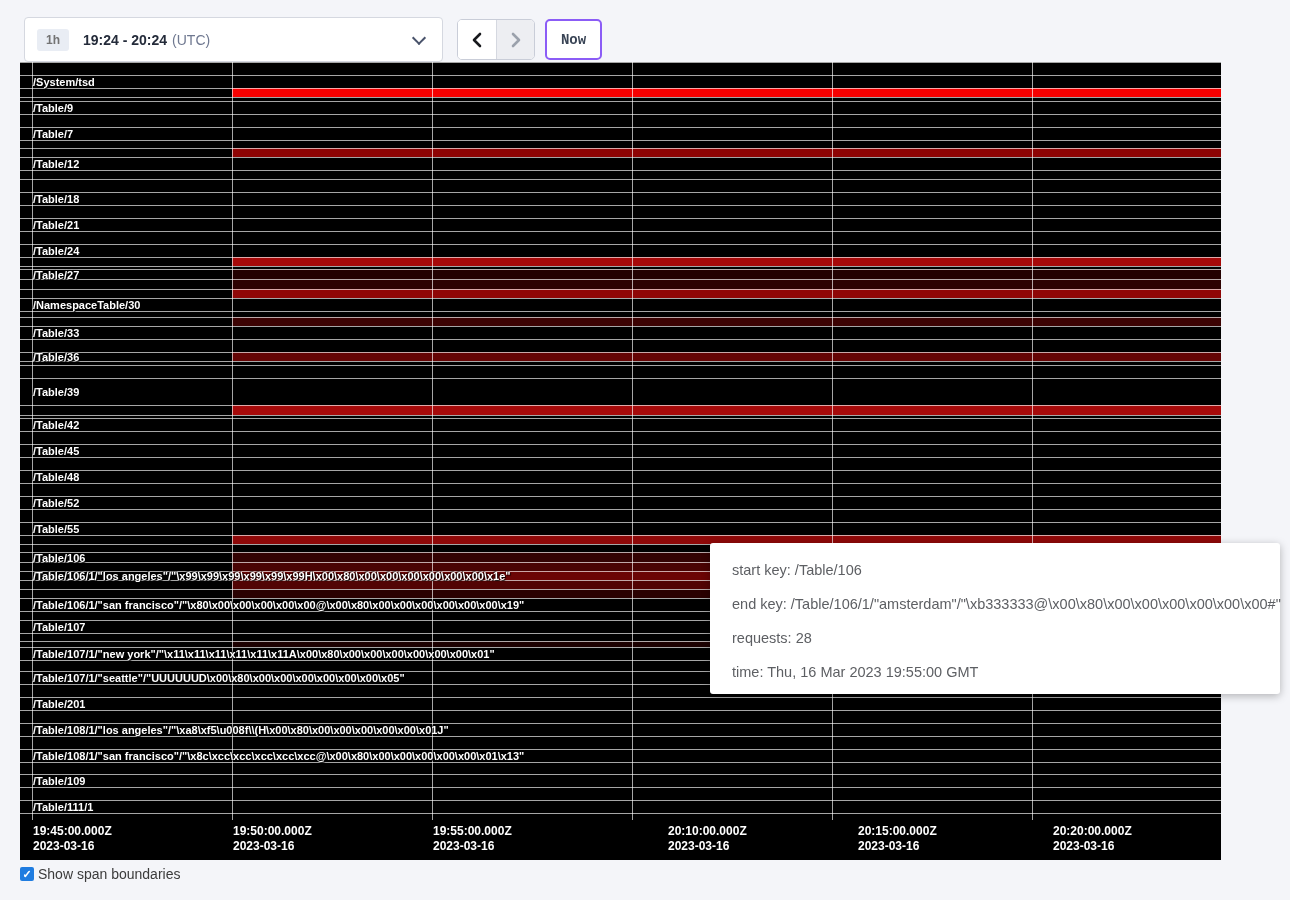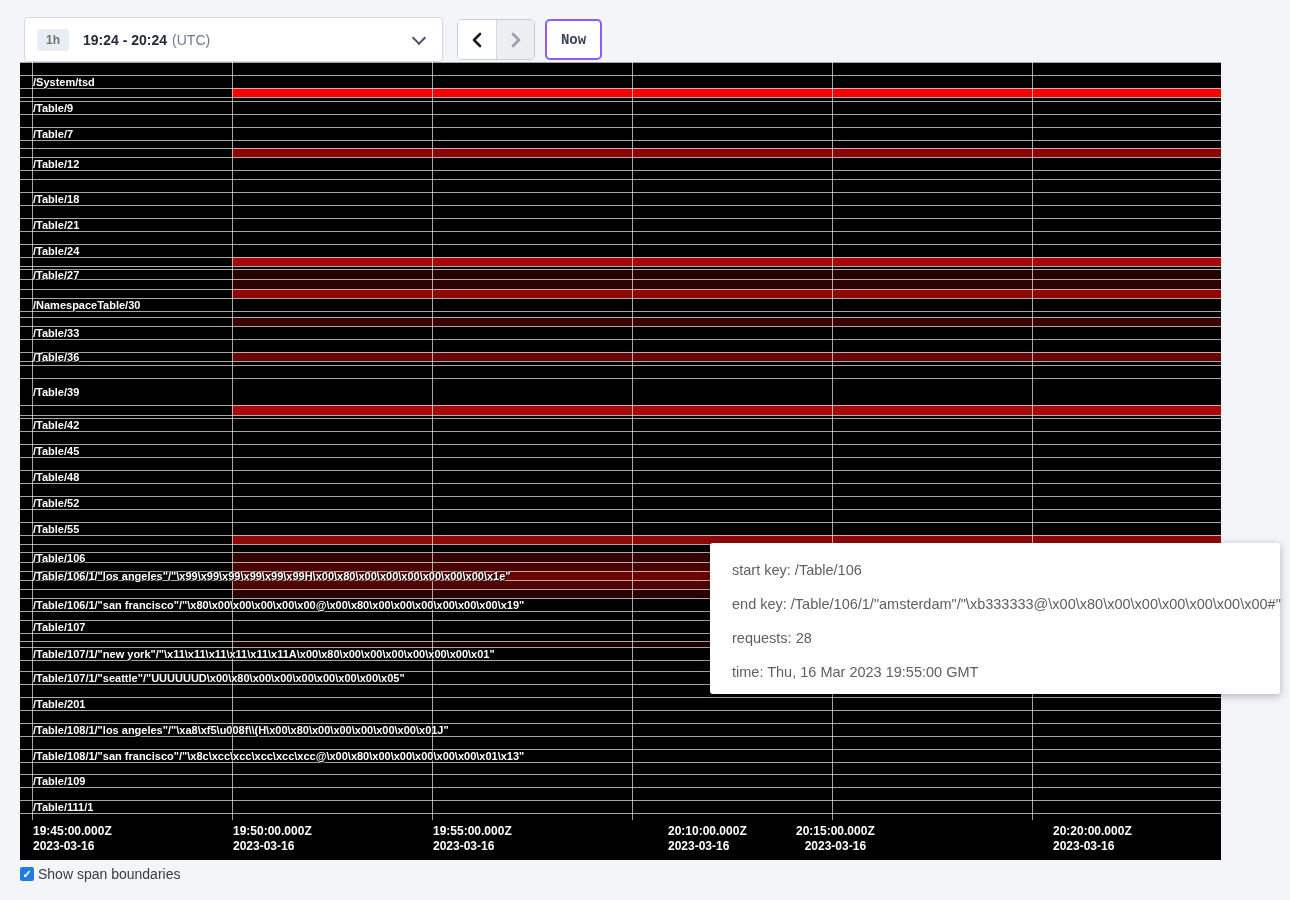--- a/index.html
+++ b/index.html
@@ -252,21 +252,21 @@
           <div>2023-03-16</div>
         </div>
         <div class="x-tick" style="left: 413px;">
           <div>19:55:00.000Z</div>
           <div>2023-03-16</div>
         </div>
         <div class="x-tick" style="left: 613px; margin-left: 35px;">
           <div>20:10:00.000Z</div>
           <div>2023-03-16</div>
         </div>
-        <div class="x-tick" style="left: 776px; text-align: center;">
+        <div class="x-tick" style="left: 838px;">
           <div>20:15:00.000Z</div>
           <div>2023-03-16</div>
         </div>
         <div class="x-tick" style="left: 1013px; margin-left: 20px;">
           <div>20:20:00.000Z</div>
           <div>2023-03-16</div>
         </div>
       </div>
   </div>
 

